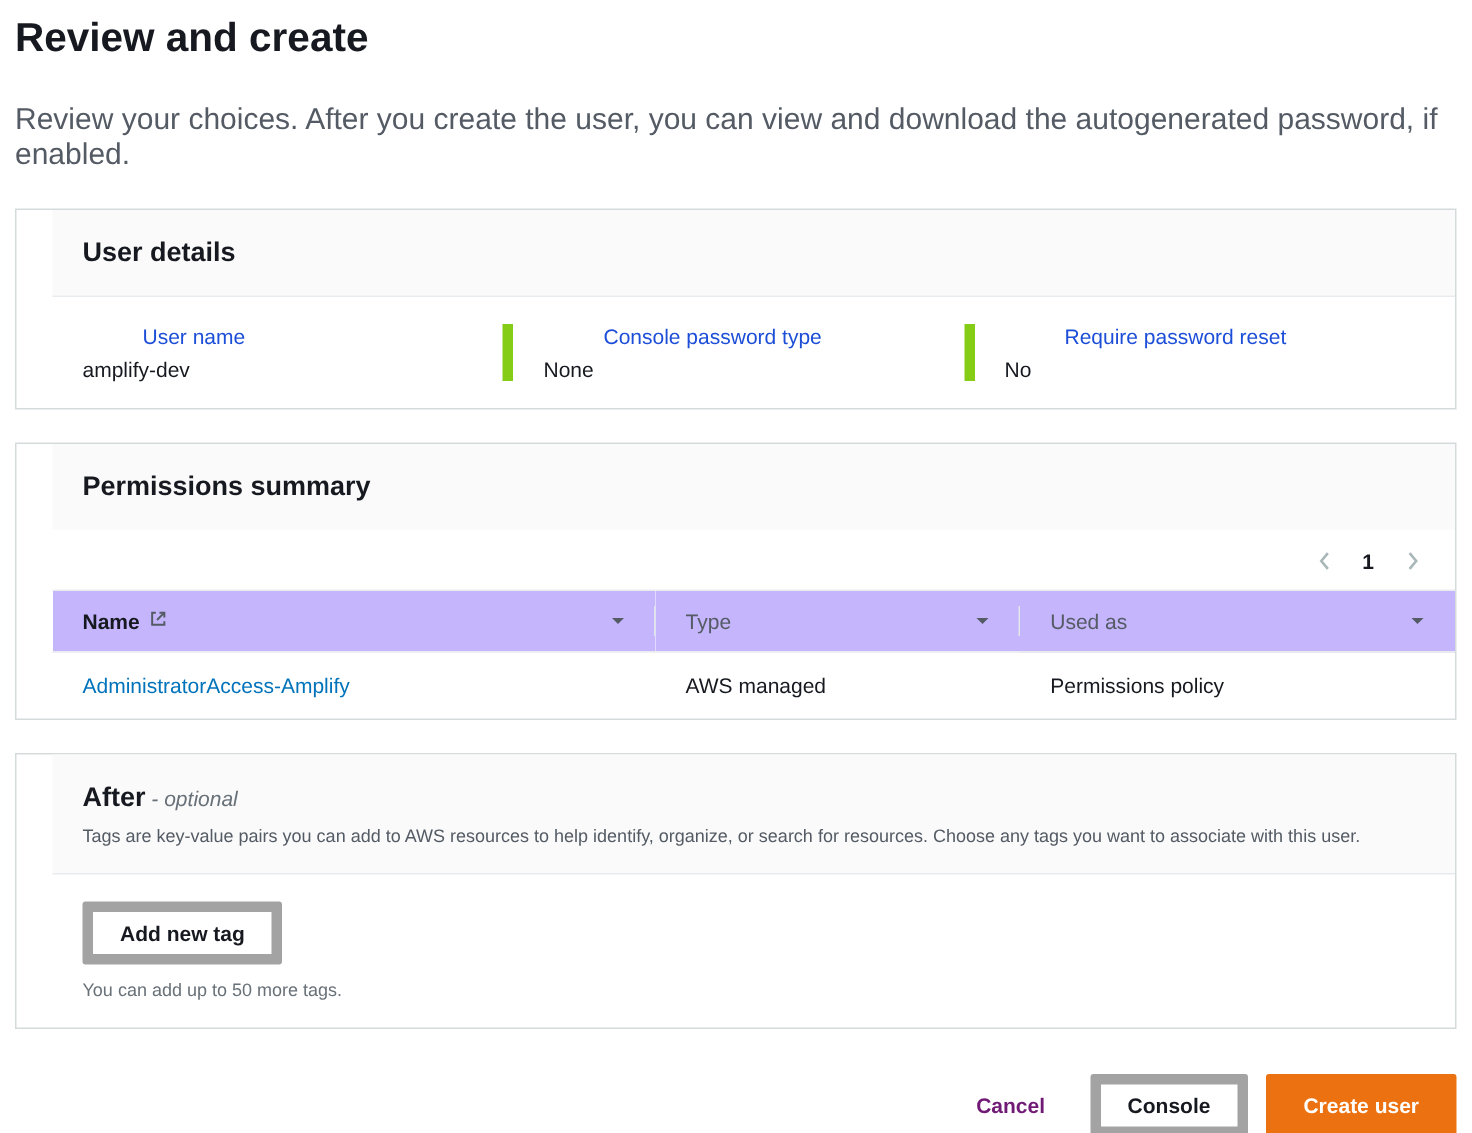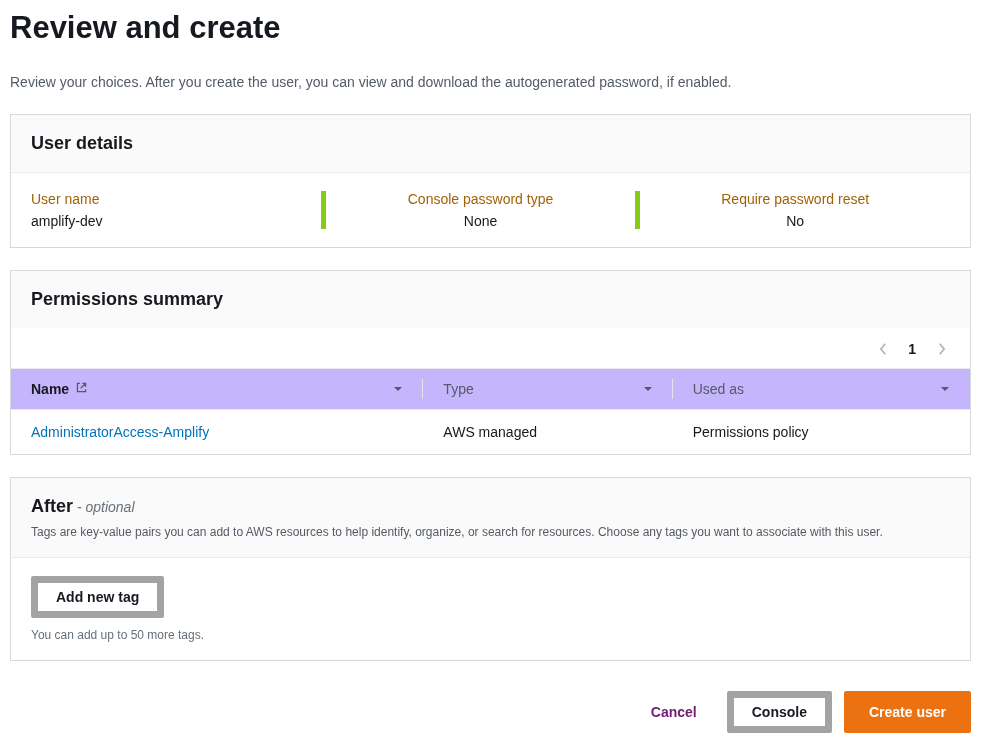--- a/index.html
+++ b/index.html
@@ -4,50 +4,50 @@
 <style>
 * { box-sizing: border-box; margin: 0; padding: 0; }
 body {
   font-family: "Amazon Ember", "Helvetica Neue", Arial, sans-serif;
   background: #fff;
   color: #16191f;
   padding: 10px;
   width: 981px;
   font-size: 14px;
 }
-h1 { font-size: 31px; font-weight: 700; margin-bottom: 10px; }
-.subtitle { color: #545b64; font-size: 14px; margin-bottom: 24px; margin-top: 28px; }
+h1 { font-size: 27px; font-weight: 700; margin-bottom: 10px; }
+.subtitle { color: #545b64; font-size: 20px; margin-bottom: 24px; margin-top: 28px; }
 
 .panel {
   border: 1px solid #d5dbdb;
   background: #fff;
   margin-bottom: 22px;
+  padding-left: 24px;
 }
 .panel-header {
   padding: 18px 20px;
   border-bottom: 1px solid #e9ecef;
   background: #fafafa;
 }
 .panel-header h2 { font-size: 18px; font-weight: 700; }
 .panel-body { padding: 18px 20px; }
 
 .details-grid {
   display: flex;
   gap: 0;
 }
 .detail-col {
   flex: 1;
   padding-right: 20px;
 }
 .detail-col + .detail-col {
-  border-left: 5px solid #84cc16;
+  border-left: 7px solid #84cc16;
   padding-left: 20px;
-  text-align: center;
-}
-.detail-label { color: #a16207; font-size: 14px; margin-bottom: 6px; }
+}
+.detail-label { color: #1d4ed8; font-size: 14px; margin-bottom: 6px; margin-left: 40px; }
 .detail-value { color: #16191f; font-size: 14px; }
 
 .paginator {
   display: flex;
   align-items: center;
   justify-content: flex-end;
   padding: 12px 20px 10px 20px;
   gap: 16px;
 }
 .chev {

